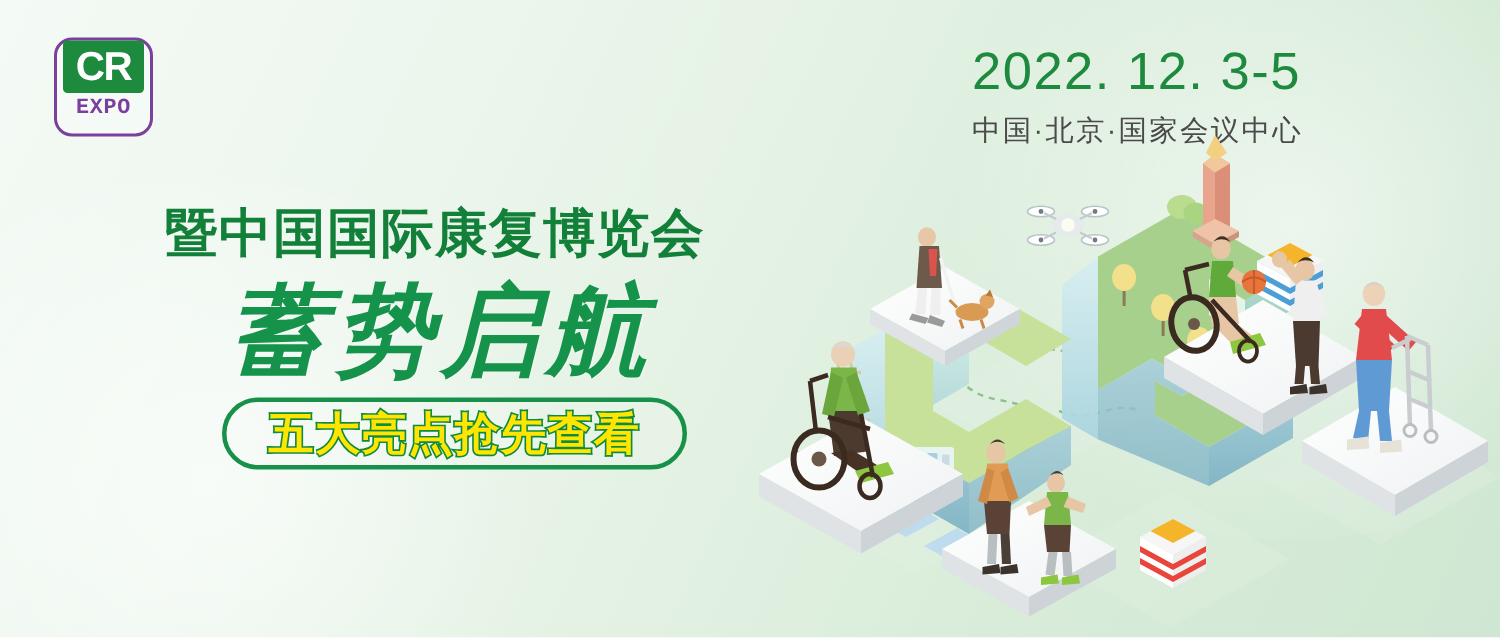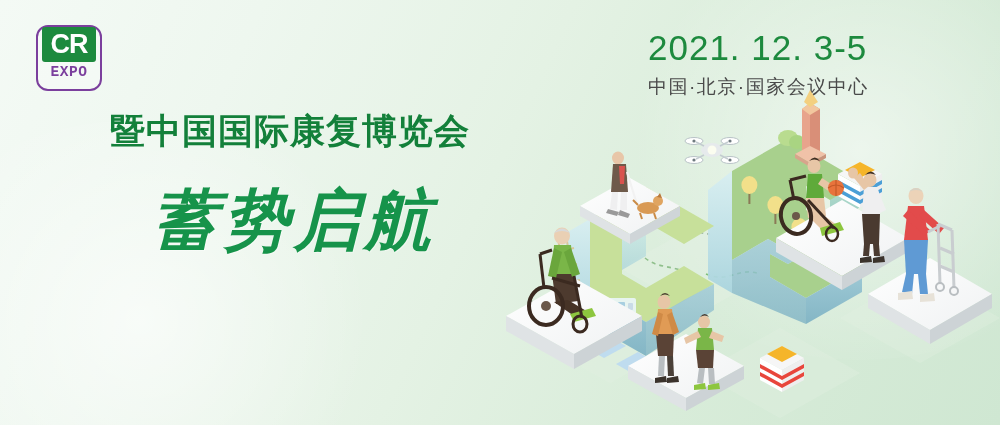--- a/index.html
+++ b/index.html
@@ -29,21 +29,21 @@
     line-height:1;font-family:"Liberation Sans",sans-serif;}
   #logo .expo{color:#7b3f9d;font-size:14.5px;font-weight:bold;letter-spacing:.5px;
     line-height:1;margin-top:3px;font-family:Liberation Mono, monospace;}
 
   
   .title-l1,.title-l2{
     position:absolute;color:#13803a;font-weight:bold;letter-spacing:1px;
     font-family:"DejaVu Sans","Liberation Sans",sans-serif;white-space:nowrap;
   }
   .title-l1{left:110px;top:74px;font-size:35px;}
-  .title-l2{left:110px;top:108px;font-size:35px;}
+  .title-l2{left:110px;top:132px;font-size:35px;}
 
   .slogan{
     position:absolute;left:152px;top:176px;font-size:66px;font-weight:bold;
     font-style:italic;color:#16934a;letter-spacing:5px;white-space:nowrap;
     font-family:"DejaVu Sans","Liberation Sans",sans-serif;
     text-shadow:1px 1px 0 rgba(255,255,255,.35);
   }
 
   #cta{
     position:absolute;left:148px;top:265px;width:310px;height:48px;
@@ -85,22 +85,25 @@
     <div class="cr-box">
       <span>CR</span>
     </div>
     <div class="expo">EXPO</div>
   </div>
 
   <div class="title-l2">暨中国国际康复博览会</div>
 
   <div class="slogan">蓄势启航</div>
 
-
-  <div class="date">2021. 12. 3-5</div>
+  <div id="cta">
+    <span class="cta-label">五大亮点抢先查看</span>
+  </div>
+
+  <div class="date">2022. 12. 3-5</div>
   <div class="venue">中国·北京·国家会议中心</div>
 
   <div id="illus">
     <svg width="530" height="337" viewBox="0 0 530 337" xmlns="http://www.w3.org/2000/svg">
       <defs>
         <linearGradient id="glassT" x1="0" y1="0" x2="0" y2="1">
           <stop offset="0" stop-color="#bfe6ec" stop-opacity=".85"></stop>
           <stop offset="1" stop-color="#8fc6d6" stop-opacity=".9"></stop>
         </linearGradient>
         <linearGradient id="glassL" x1="0" y1="0" x2="0" y2="1">

